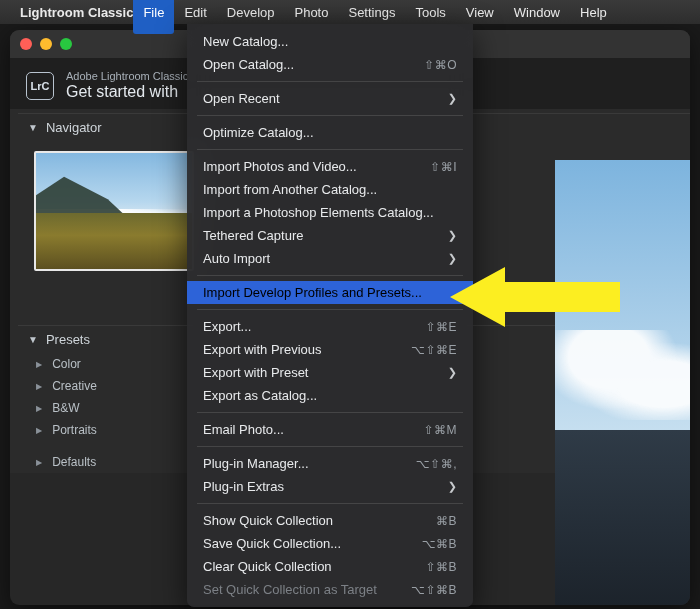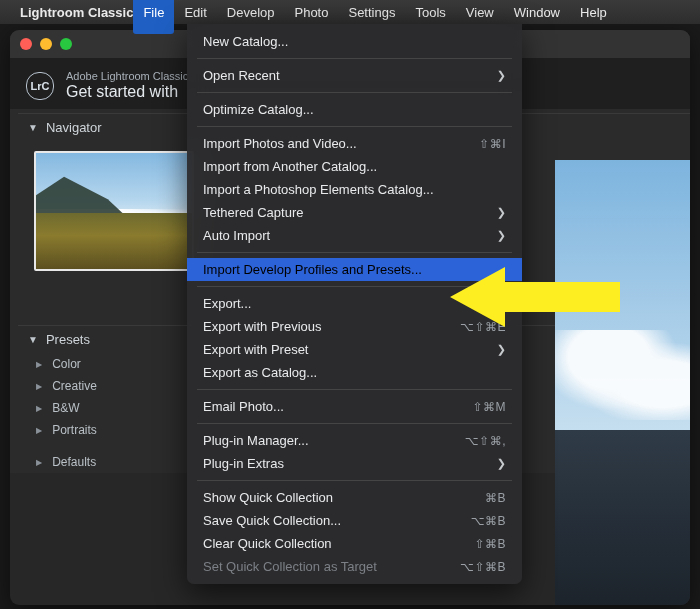--- a/index.html
+++ b/index.html
@@ -14,21 +14,21 @@
 
 
 .window { position: absolute; left: 10px; top: 30px; width: 680px; height: 575px; background: #272727; border-radius: 9px; overflow: hidden; box-shadow: 0 6px 24px rgba(0,0,0,.55); }
 .titlebar { height: 28px; background: #333; display: flex; align-items: center; padding-left: 10px; gap: 8px; }
 .tl-btn { width: 12px; height: 12px; border-radius: 50%; }
 .tl-close { background: #ff5f57; }
 .tl-min { background: #febc2e; }
 .tl-max { background: #28c840; }
 
 .app-header { padding: 12px 16px 8px; display: flex; align-items: center; gap: 12px; background: #1f1f1f; }
-.lrc-badge { width: 28px; height: 28px; border: 1.5px solid #b9c4d0; border-radius: 13px; color: #d8e0e8; display: flex; align-items: center; justify-content: center; font-size: 11px; font-weight: 700; }
+.lrc-badge { width: 28px; height: 28px; border: 1.5px solid #b9c4d0; border-radius: 5px; color: #d8e0e8; display: flex; align-items: center; justify-content: center; font-size: 11px; font-weight: 700; }
 .app-header .texts { display: flex; flex-direction: column; line-height: 1.15; }
 .app-header .line1 { color: #a9b1b9; font-size: 11px; }
 .app-header .line2 { color: #e4e9ee; font-size: 16px; font-weight: 500; }
 
 .panels { background: #2b2b2b; padding: 4px 0 0 8px; }
 .panel-hdr { color: #cfd5da; font-size: 13px; padding: 6px 10px; display: flex; align-items: center; gap: 8px; border-top: 1px solid #3a3a3a; }
 .panel-hdr .tri { font-size: 10px; color: #bfc6cc; }
 
 
 .nav-thumb { margin: 10px 0 14px 16px; width: 160px; height: 120px; border: 2px solid #e8e8e8; border-radius: 2px; overflow: hidden; position: relative; }
@@ -41,21 +41,21 @@
 .preset-item { display: flex; align-items: center; gap: 10px; color: #b9c0c6; font-size: 12px; padding: 4px 18px; }
 .preset-item .tri { font-size: 8px; color: #8a9199; }
 .section-gap { height: 10px; }
 
 
 .bg-sky { position: absolute; top: 130px; left: 545px; right: 0; height: 280px; background: linear-gradient(#7db4de, #c8e0f0); }
 .bg-clouds { position: absolute; top: 300px; left: 545px; right: 0; height: 90px; background: radial-gradient(ellipse at 40% 30%, #fff 0 35%, transparent 60%), radial-gradient(ellipse at 80% 60%, #fff 0 30%, transparent 55%); opacity: .9; }
 .bg-ground { position: absolute; top: 400px; left: 545px; right: 0; bottom: 0; background: linear-gradient(#2f3b47, #1c232b); }
 
 
-.dropdown { position: absolute; left: 187px; top: 24px; width: 335px; background: rgba(44,44,46,0.94); backdrop-filter: blur(12px); border-radius: 0 0 7px 7px; box-shadow: 0 10px 30px rgba(0,0,0,.6); padding: 6px 0; color: #e8eaec; font-size: 13px; text-align: right; }
+.dropdown { position: absolute; left: 187px; top: 24px; width: 286px; background: rgba(44,44,46,0.94); backdrop-filter: blur(12px); border-radius: 0 0 7px 7px; box-shadow: 0 10px 30px rgba(0,0,0,.6); padding: 6px 0; color: #e8eaec; font-size: 13px; text-align: right; }
 .dd-item { display: flex; align-items: center; justify-content: space-between; padding: 4px 16px; cursor: default; }
 .dd-item.highlight { background: #2d63d8; color: #000000; }
 .dd-item.disabled { color: #7c8086; }
 .dd-item .shortcut { color: #9aa0a6; font-size: 12px; letter-spacing: .5px; }
 .dd-item.highlight .shortcut, .dd-item .chev { color: inherit; }
 .dd-item .chev { font-size: 11px; color: #c7cacd; }
 .dd-sep { height: 1px; background: rgba(255,255,255,0.12); margin: 5px 10px; }
 
 
 .arrow { position: absolute; left: 450px; top: 262px; width: 170px; height: 70px; pointer-events: none; }
@@ -129,20 +129,24 @@
 <div class="menubar" style="position:absolute;top:0;left:0;right:0;">
   <span class="apple"></span>
   <span class="app-name">Lightroom Classic</span>
   <span id="menubar-items"><span class="menuitem open">File</span><span class="menuitem">Edit</span><span class="menuitem">Develop</span><span class="menuitem">Photo</span><span class="menuitem">Settings</span><span class="menuitem">Tools</span><span class="menuitem">View</span><span class="menuitem">Window</span><span class="menuitem">Help</span></span>
 </div>
 
 <div class="dropdown" id="file-dropdown">
     <div class="dd-item">
       <span>New Catalog...</span>
     </div>
+    <div class="dd-item">
+      <span>Open Catalog...</span>
+      <span class="shortcut">⇧⌘O</span>
+    </div>
     <div class="dd-sep"></div>
     <div class="dd-item">
       <span>Open Recent</span>
       <span class="chev">❯</span>
     </div>
     <div class="dd-sep"></div>
     <div class="dd-item">
       <span>Optimize Catalog...</span>
     </div>
     <div class="dd-sep"></div>

